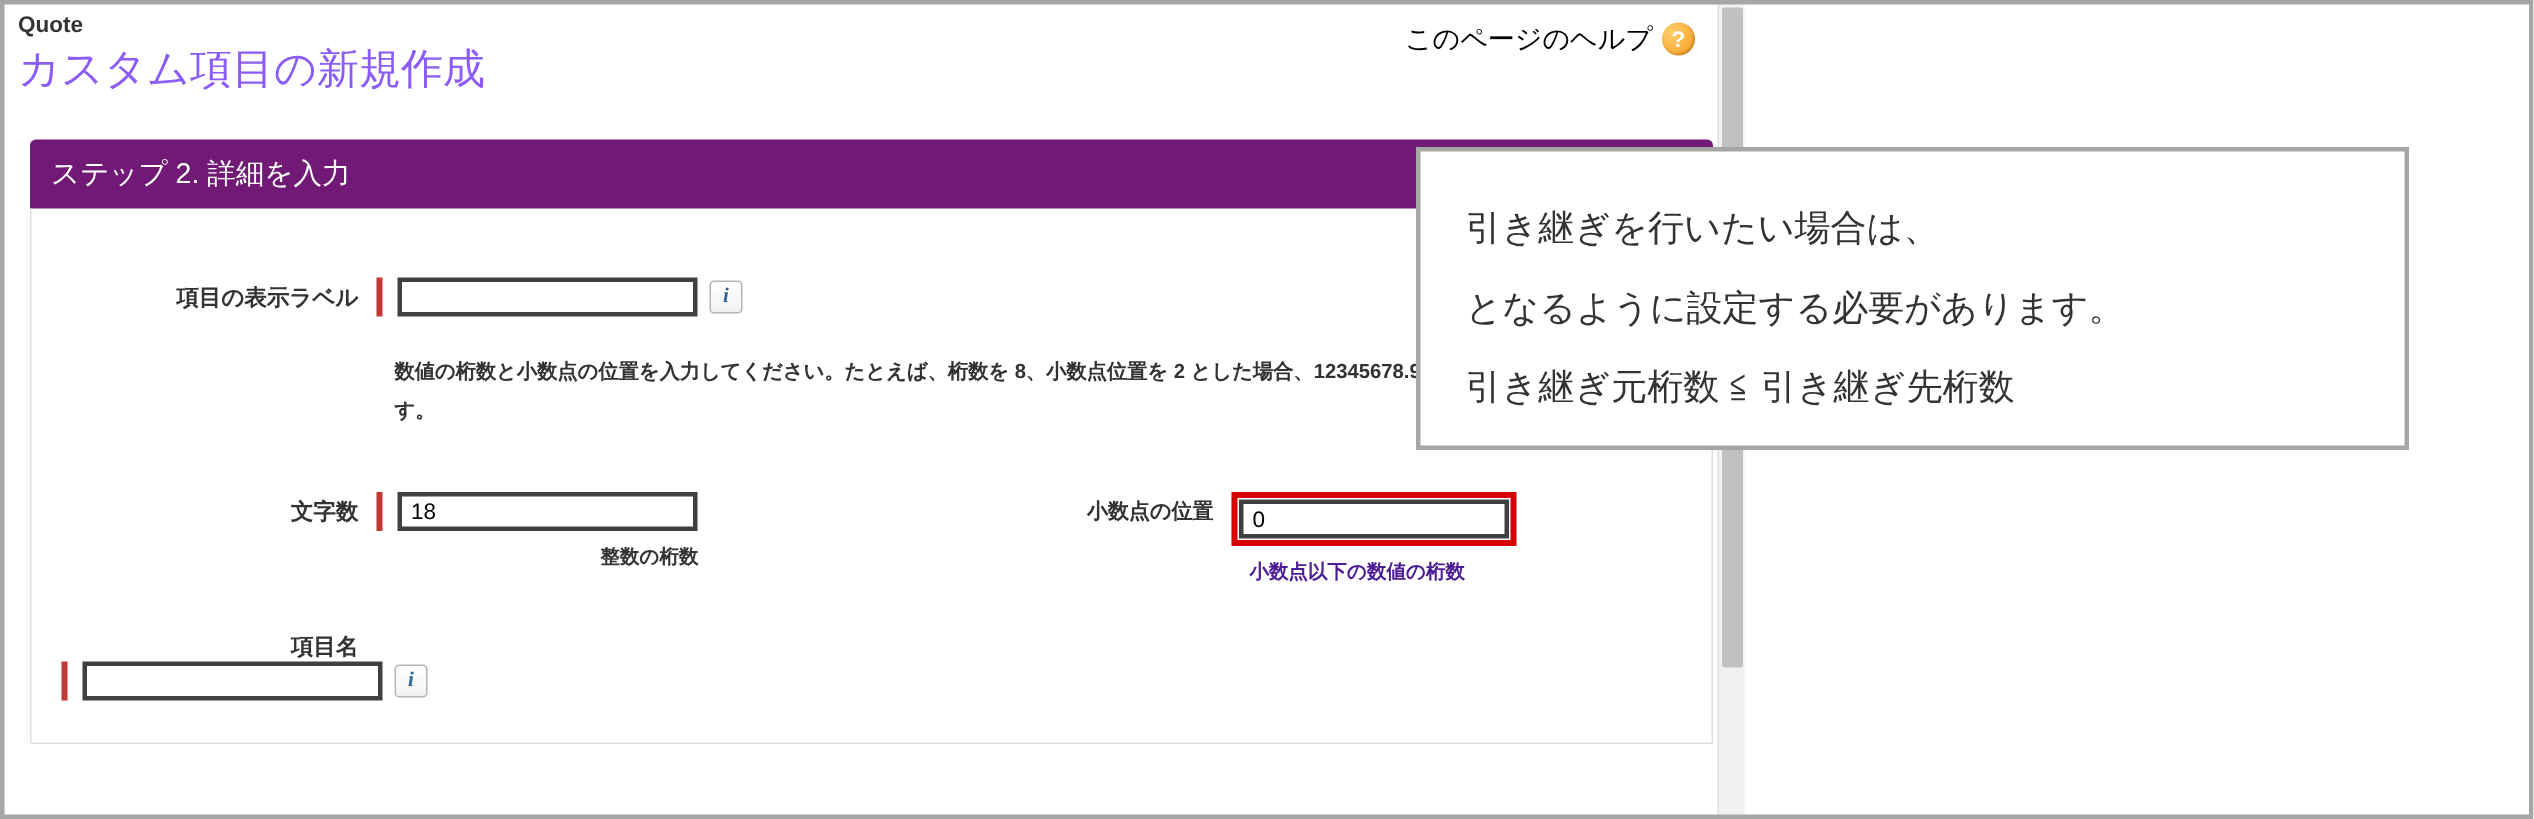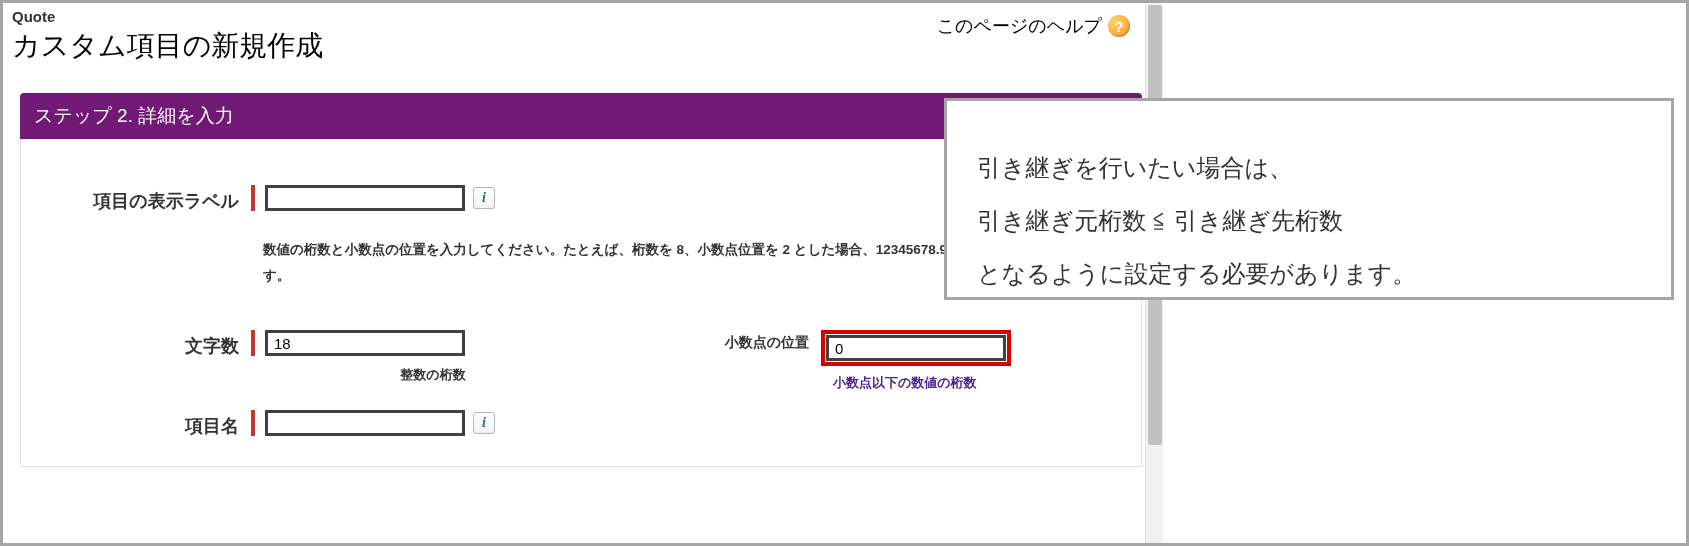--- a/index.html
+++ b/index.html
@@ -50,21 +50,21 @@
       padding-right: 30px;
     }
     .title-block { }
     .eyebrow {
       font-size: 15px;
       font-weight: bold;
       color: #333;
     }
     .page-title {
       font-size: 28px;
-      color: #000000;
+      color: #8b5cf6;
       font-weight: normal;
       margin-top: 2px;
       text-align: center;
     }
     .help-block {
       display: flex;
       align-items: center;
       gap: 6px;
       margin-top: 6px;
     }
@@ -106,21 +106,21 @@
     }
     .form-row {
       display: flex;
       align-items: flex-start;
       margin-bottom: 8px;
     }
     .form-label {
       width: 210px;
       text-align: right;
       font-weight: bold;
-      font-size: 18px;
+      font-size: 15px;
       padding-right: 12px;
       padding-top: 4px;
       color: #333;
     }
     .form-control-cell {
       display: flex;
       align-items: center;
       gap: 8px;
     }
     .req-bar {
@@ -192,25 +192,25 @@
     .highlight-box {
       border: 4px solid #d60000;
       padding: 1px;
     }
     .highlight-box .text-input { width: 180px; }
     
     .callout-box {
       position: absolute;
       top: 98px;
       left: 944px;
-      width: 730px;
+      width: 662px;
       height: 202px;
       background: #fff;
       border: 3px solid #a6a6a6;
-      padding: 41px 30px;
+      padding: 26px 30px;
       font-size: 24px;
       color: #333;
       line-height: 2.2;
       z-index: 10;
     }
   </style>
 </head>
 <body>
 
 <div class="content-wrap">
@@ -258,35 +258,35 @@
           <div class="form-control-cell">
             <span class="highlight-box">
               <input class="text-input" type="text" value="0" style="">
             </span>
           </div>
         </div>
         <div class="sub-label-right" style="margin-left:232px;">小数点以下の数値の桁数</div>
       </div>
     </div>
 
-    <div class="form-row" style="margin-top:18px;">
+    <div class="form-row" style="margin-top:28px;flex-direction:column;">
       <div class="form-label">項目名</div>
       <div class="form-control-cell">
         <span class="req-bar"></span>
         <input class="text-input" type="text" value="" style="">
         <span class="info-btn">i</span>
       </div>
     </div>
 
   </div>
 </div>
 
 <div class="scrollbar-track">
   <div class="scrollbar-thumb"></div>
 </div>
 
 <div class="callout-box">
   <div>引き継ぎを行いたい場合は、</div>
+  <div>となるように設定する必要があります。</div>
   <div>引き継ぎ元桁数 ≦ 引き継ぎ先桁数</div>
-  <div>となるように設定する必要があります。</div>
 </div>
 
 <div class="outer-border"></div>
 
 </body></html>

